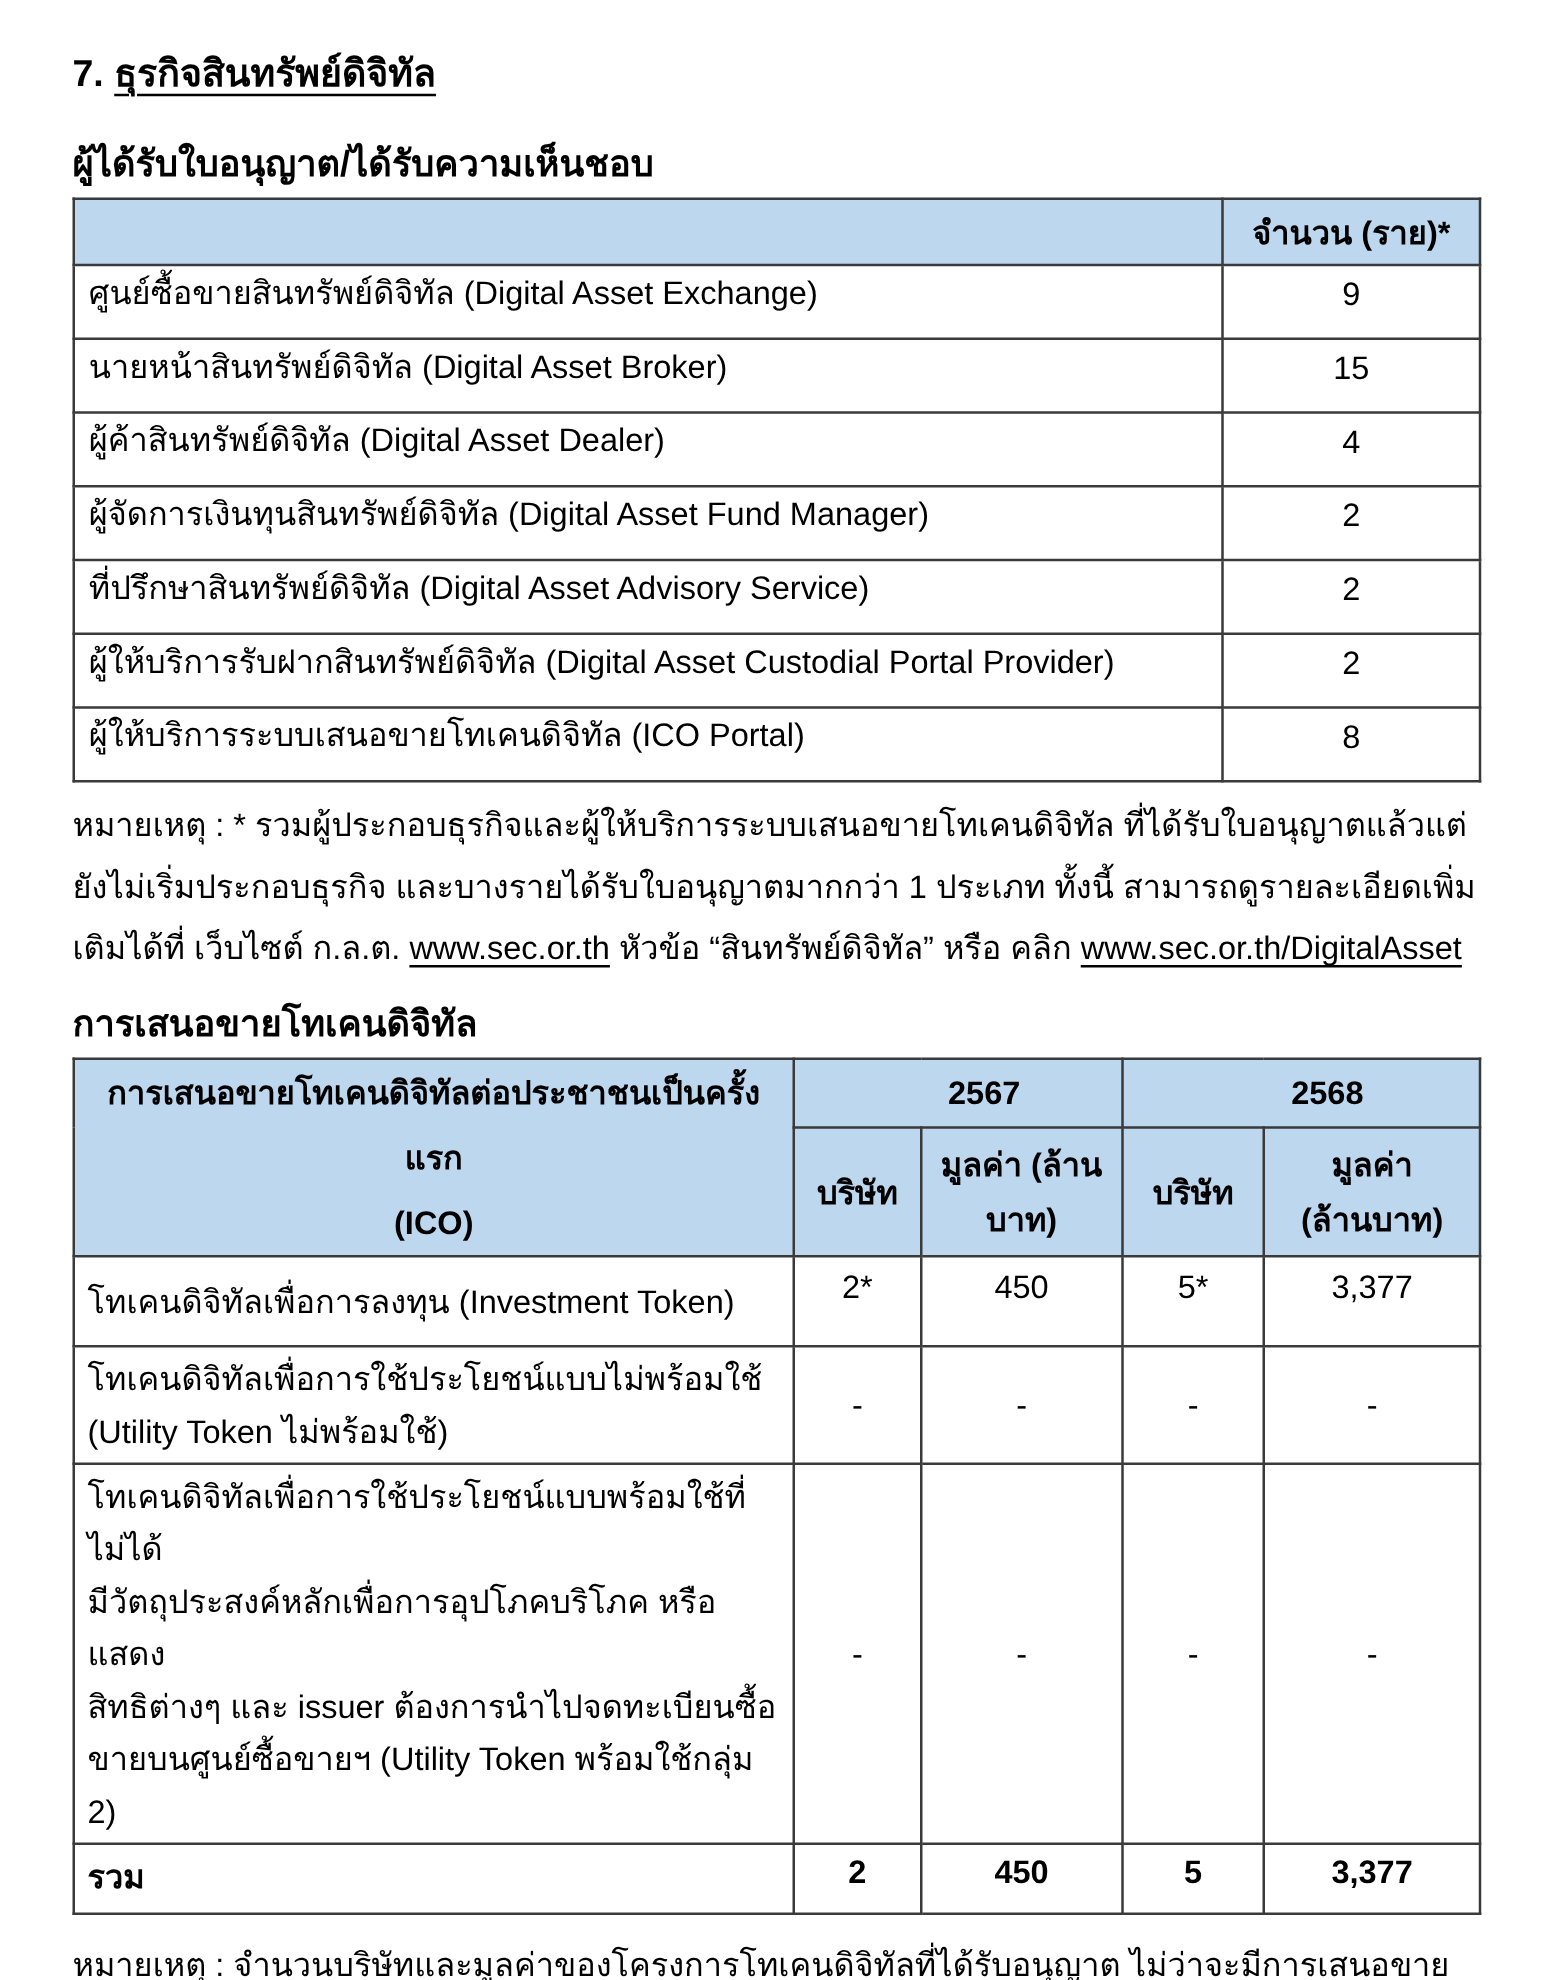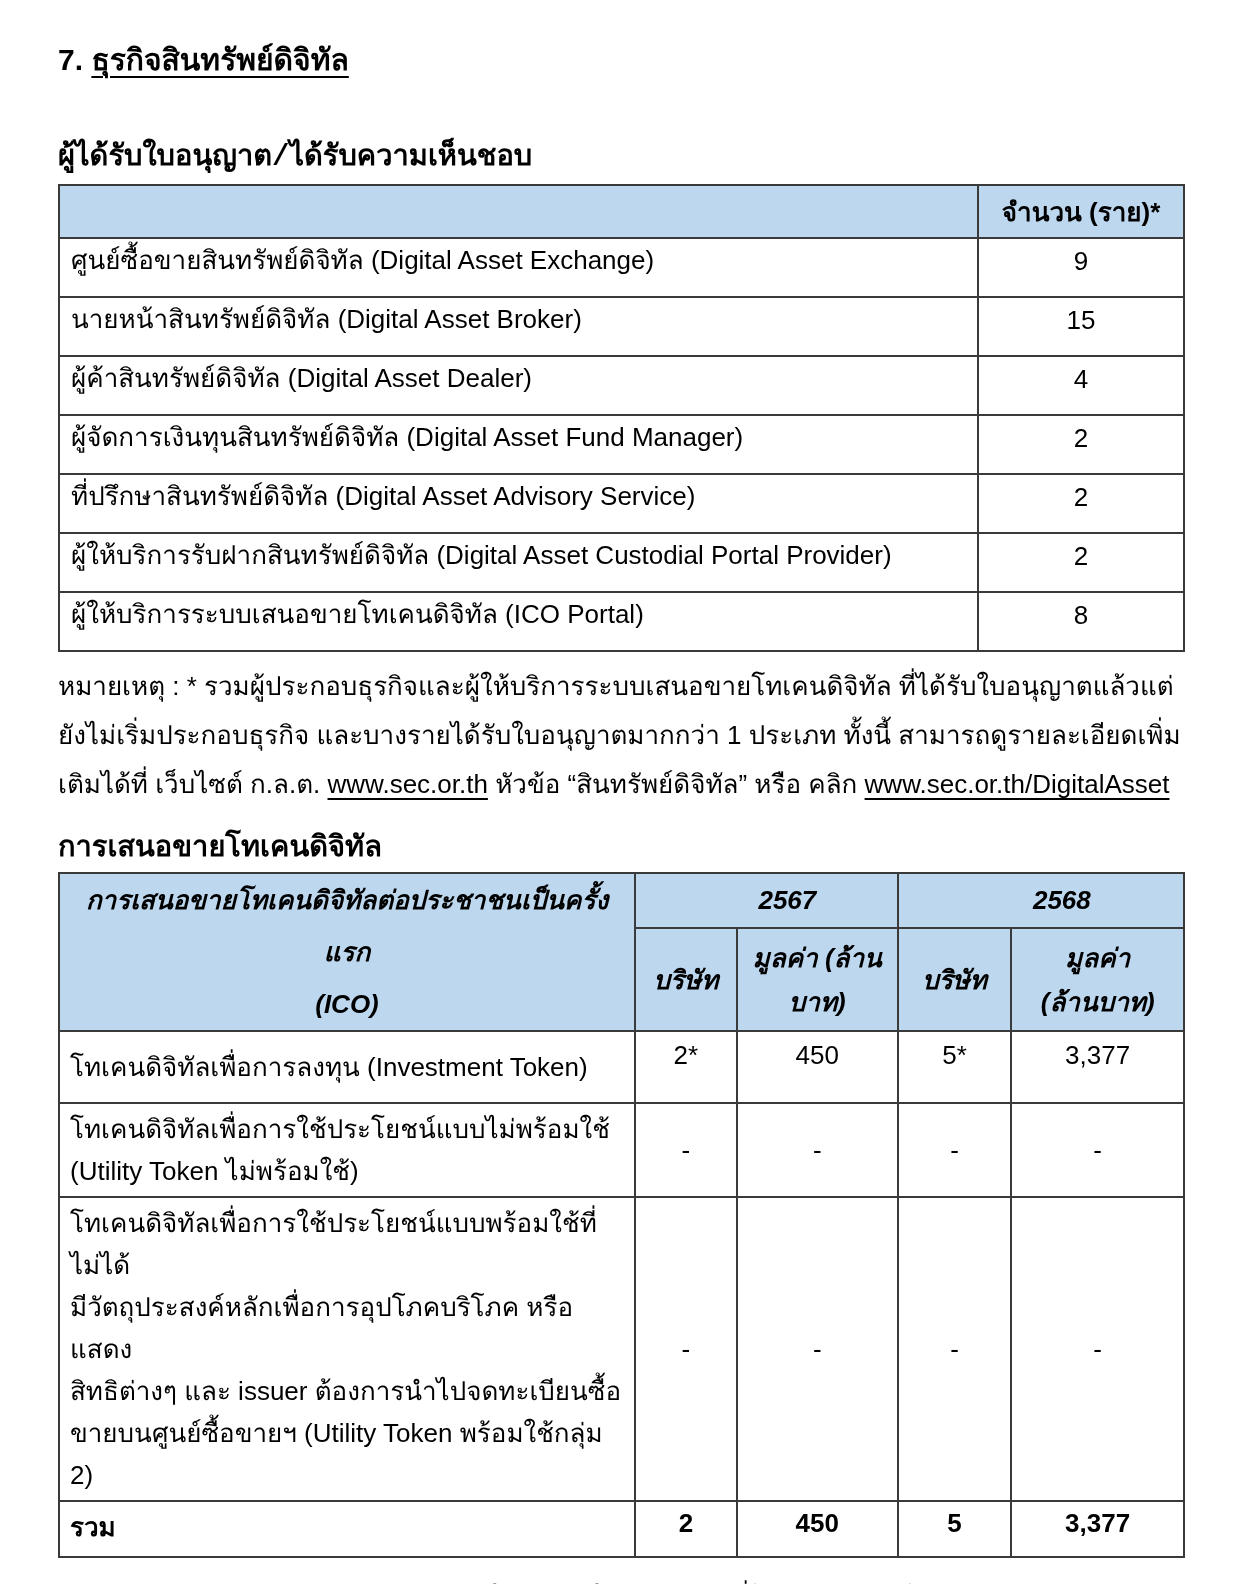--- a/index.html
+++ b/index.html
@@ -19,21 +19,21 @@
     font-size:30px;font-weight:bold;line-height:40px;margin:0;
   }
   .doc-title .underlined{
     text-decoration:underline;
     text-underline-offset:6px;
     text-decoration-thickness:2px;
   }
   .section-heading{
     font-size:29px;font-weight:bold;line-height:36px;margin:0;
   }
-  .heading-licenses{margin-top:60px;margin-bottom:8px;font-family:Liberation Mono, monospace;}
+  .heading-licenses{margin-top:34px;margin-bottom:8px;}
   .heading-ico{margin-top:19px;margin-bottom:8px;}
 
   table{
     width:100%;
     border-collapse:collapse;
     table-layout:fixed;
   }
   th,td{
     border:2px solid var(--border);
     font-size:26px;
@@ -76,21 +76,20 @@
   .ico-table .c1{width:51.2%;}
   .ico-table .c2{width:9.05%;}
   .ico-table .c3{width:14.3%;}
   .ico-table .c4{width:10.1%;}
   .ico-table .c5{width:15.35%;}
   .ico-table th{
     background:var(--header-fill);
     font-weight:bold;
     text-align:center;
     vertical-align:middle;
-    font-style:italic;
   }
   .ico-table .year-row th{height:54px;padding-left:43px;}
   .ico-table .sub-row th{height:100px;line-height:44px;white-space:pre-line;}
   .ico-table th.rowhead{
     white-space:pre-line;
     line-height:52px;
     padding:0 6px;
   }
   .ico-table td.label{
     padding:4px 8px 4px 10px;

